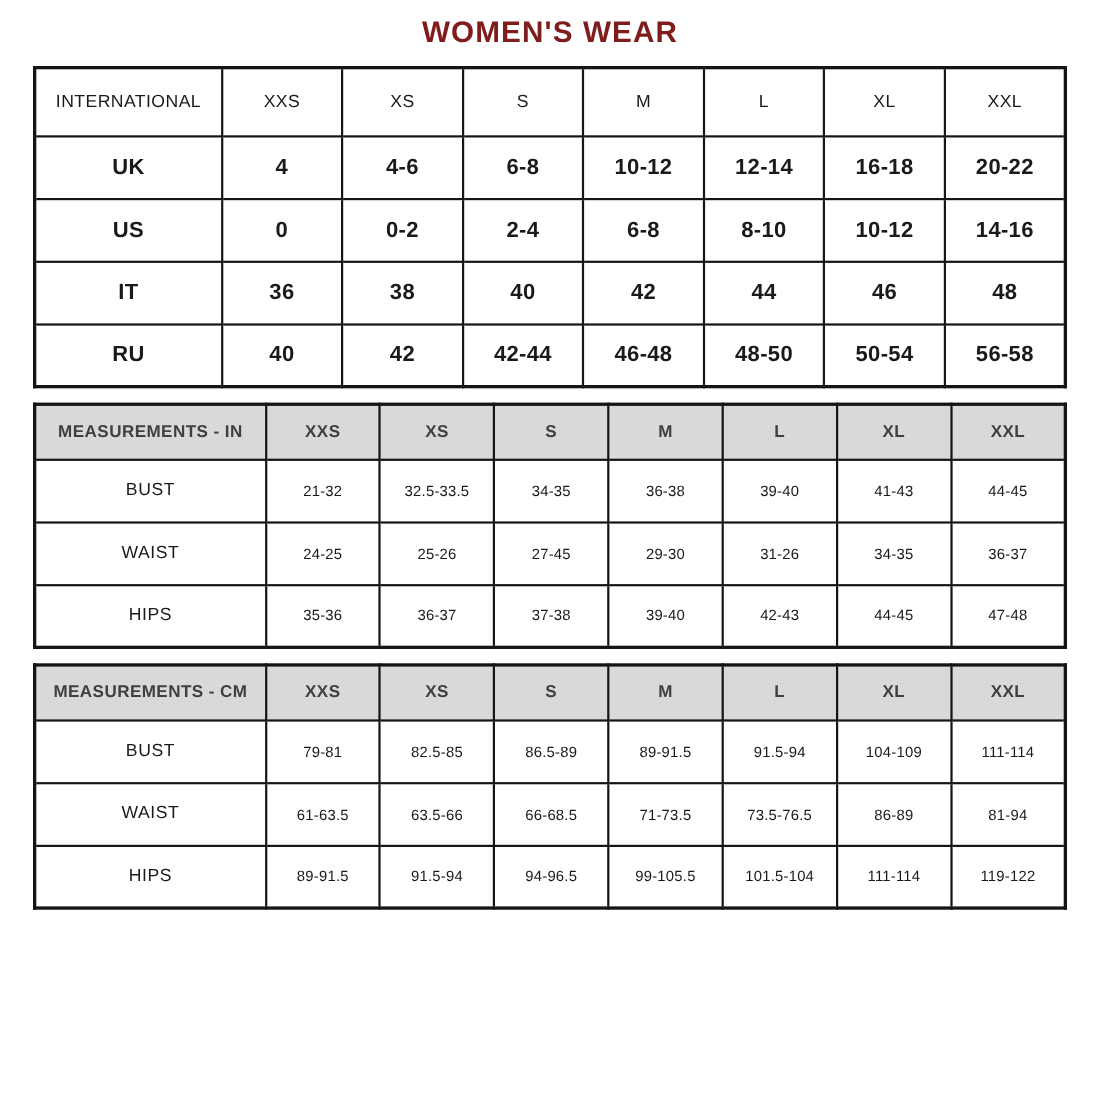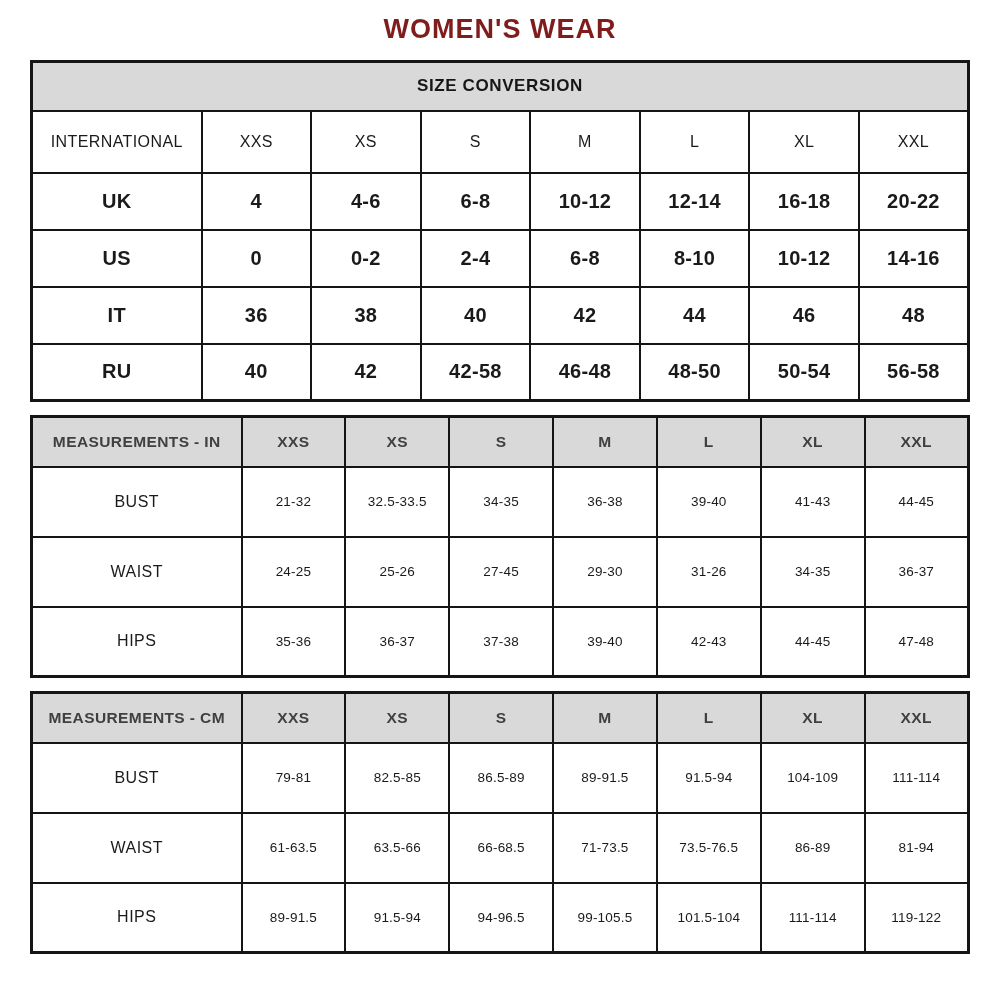--- a/index.html
+++ b/index.html
@@ -50,21 +50,21 @@
   
   .tm col.c0 { width: 210px; }
   .tm .head-row { height: 50px; }
   .tm .head-row th {
     background: #d9d9d9;
     font-weight: 700;
     font-size: 15.5px;
     letter-spacing: 0.4px;
     color: #404040;
   }
-  .tm tbody tr { height: 70px; }
+  .tm tbody tr { height: 57px; }
   .tm tbody td.lbl { font-size: 16px; letter-spacing: 0.5px; }
   .tm tbody td { font-size: 13.5px; letter-spacing: 0.2px; }
 </style>
 </head>
 <body>
 
 <div class="page">
 
   <h1 class="title">WOMEN'S WEAR</h1>
 
@@ -73,23 +73,20 @@
         <col class="c0">
         <col>
         <col>
         <col>
         <col>
         <col>
         <col>
         <col>
       </colgroup>
     <thead>
-      <tr class="band-row">
-        <th class="band" colspan="8">SIZE CONVERSION</th>
-      </tr>
       <tr class="cols-row">
         <th>INTERNATIONAL</th>
         <th>XXS</th>
         <th>XS</th>
         <th>S</th>
         <th>M</th>
         <th>L</th>
         <th>XL</th>
         <th>XXL</th>
       </tr>
@@ -122,21 +119,21 @@
         <td>40</td>
         <td>42</td>
         <td>44</td>
         <td>46</td>
         <td>48</td>
       </tr>
       <tr>
         <td>RU</td>
         <td>40</td>
         <td>42</td>
-        <td>42-58</td>
+        <td>42-44</td>
         <td>46-48</td>
         <td>48-50</td>
         <td>50-54</td>
         <td>56-58</td>
       </tr>
     </tbody>
   </table>
 
   <table class="tbl tm">
     <colgroup>

